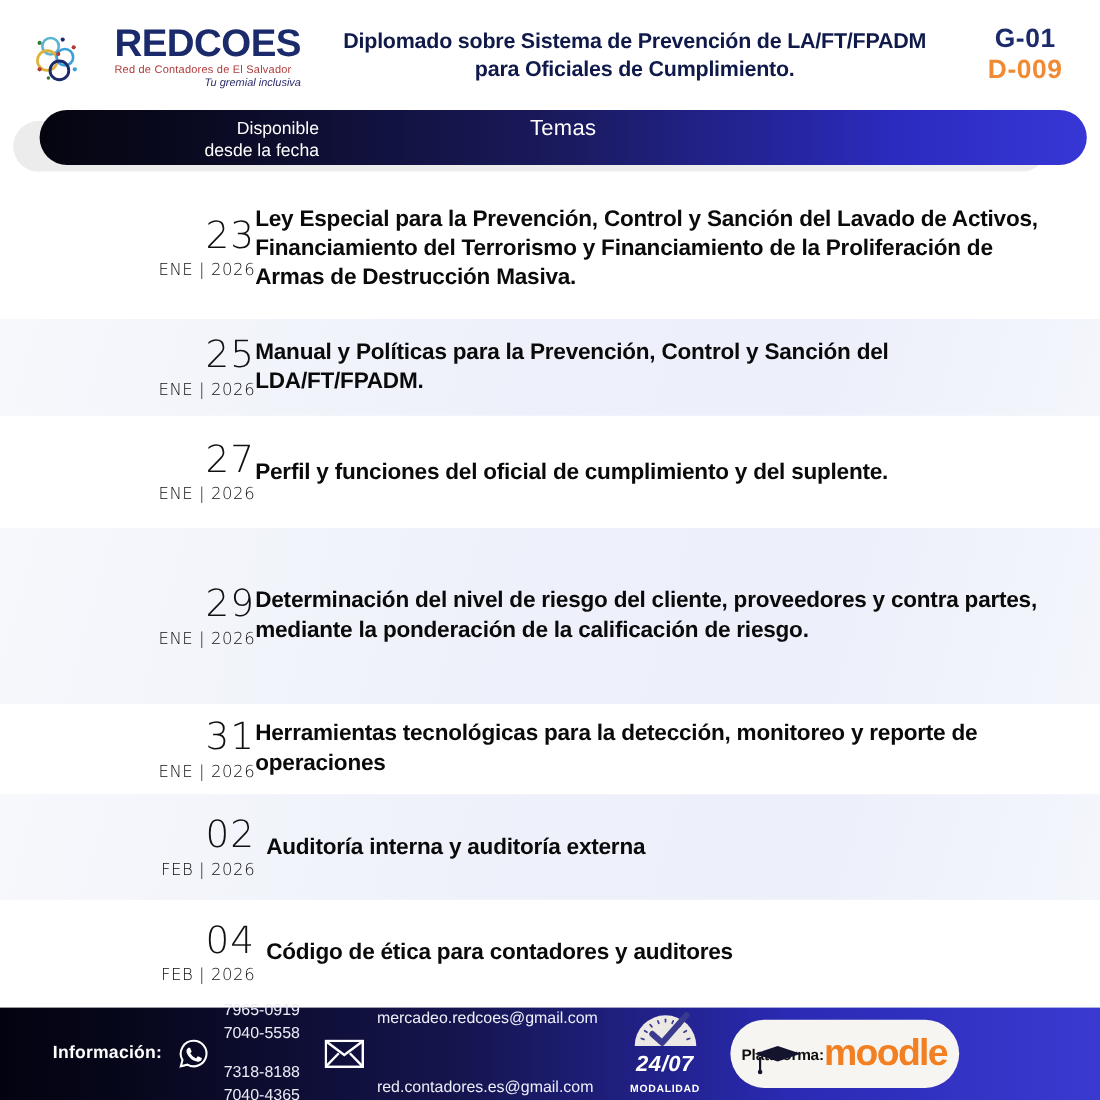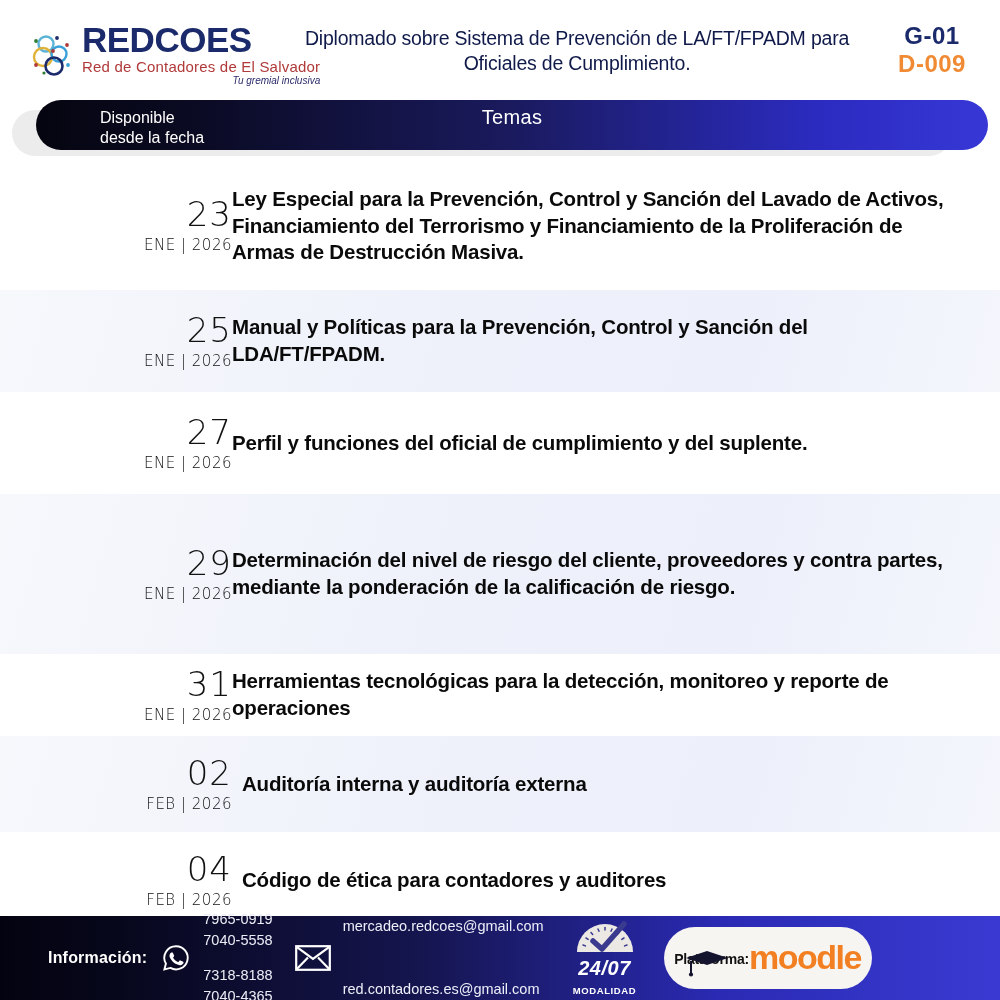--- a/index.html
+++ b/index.html
@@ -11,60 +11,60 @@
     position:relative;
   }
 
   
   .header{
     position:absolute;top:0;left:0;width:1000px;height:92px;
     background:#ffffff;
   }
   .logo-wrap{
     position:absolute;left:30px;top:22px;
-    display:flex;align-items:center;gap:2px;
+    display:flex;align-items:center;gap:24px;
   }
   .logo-mark{width:50px;height:50px;flex:0 0 50px;}
   .logo-txt{display:flex;flex-direction:column;line-height:1;}
   .logo-word{
     font-size:35px;font-weight:bold;color:#1b2a6b;
     letter-spacing:-0.5px;font-family:"Liberation Sans", sans-serif;
   }
   .logo-sub{
-    font-size:15px;color:#b03a3a;margin-top:2px;letter-spacing:0.2px;
+    font-size:10px;color:#b03a3a;margin-top:2px;letter-spacing:0.2px;
   }
   .logo-tag{
     font-size:10px;color:#2b2b6b;font-style:italic;text-align:right;margin-top:2px;
   }
   .hdr-title{
     position:absolute;left:292px;top:26px;width:570px;
     text-align:center;
-    font-size:19.5px;font-weight:normal;color:#101a4a;
+    font-size:19.5px;font-weight:bold;color:#101a4a;
     line-height:1.28;letter-spacing:-0.2px;
   }
   .badge-col{
     position:absolute;right:14px;top:22px;text-align:center;width:108px;
   }
   .badge-g{font-size:24px;font-weight:bold;color:#1b2a6b;letter-spacing:0.5px;line-height:1.15;}
   .badge-d{font-size:24px;font-weight:bold;color:#f08a33;letter-spacing:0.5px;line-height:1.15;}
 
   
   .pillzone{position:absolute;left:0;top:96px;width:1000px;height:64px;}
   .pill-shadow{
     position:absolute;left:12px;top:14px;width:940px;height:46px;
     background:#ececec;border-radius:28px;
   }
   .pill{
     position:absolute;left:36px;top:100px;width:952px;height:50px;
     border-radius:26px;
     background:linear-gradient(90deg,#050510 0%,#0a0a22 16%,#1a1a5e 50%,#2b2bc0 82%,#3737d6 100%);
   }
   .pill-left{
-    position:absolute;left:64px;top:8px;width:180px;
-    color:#ffffff;font-size:16px;line-height:1.25;text-align:left;
+    position:absolute;left:74px;top:8px;width:180px;
+    color:#ffffff;font-size:16px;line-height:1.25;text-align:right;
   }
   .pill-mid{
     position:absolute;left:0;top:0;width:952px;height:34px;
     display:flex;align-items:center;justify-content:center;
     color:#ffffff;font-size:20px;letter-spacing:0.3px;
   }
 
   
   .rows{position:absolute;left:0;top:162px;width:1000px;}
   .row{position:relative;display:flex;align-items:center;box-sizing:border-box;}
@@ -183,21 +183,21 @@
 <div class="rows">
     <div class="row" style="height: 128px;">
       <div class="inner">
         <div class="datecell">
           <div class="dnum">23</div>
           <div class="dsub"><span>ENE</span> <span>|</span> <span>2026</span></div>
         </div>
         <div class="topic">Ley Especial para la Prevención, Control y Sanción del Lavado de Activos, Financiamiento del Terrorismo y Financiamiento de la Proliferación de Armas de Destrucción Masiva.</div>
       </div>
     </div>
-    <div class="row alt" style="height: 102px;">
+    <div class="row alt" style="height: 88px;">
       <div class="inner">
         <div class="datecell">
           <div class="dnum">25</div>
           <div class="dsub"><span>ENE</span> <span>|</span> <span>2026</span></div>
         </div>
         <div class="topic">Manual y Políticas para la Prevención, Control y Sanción del LDA/FT/FPADM.</div>
       </div>
     </div>
     <div class="row" style="height: 102px;">
       <div class="inner">

